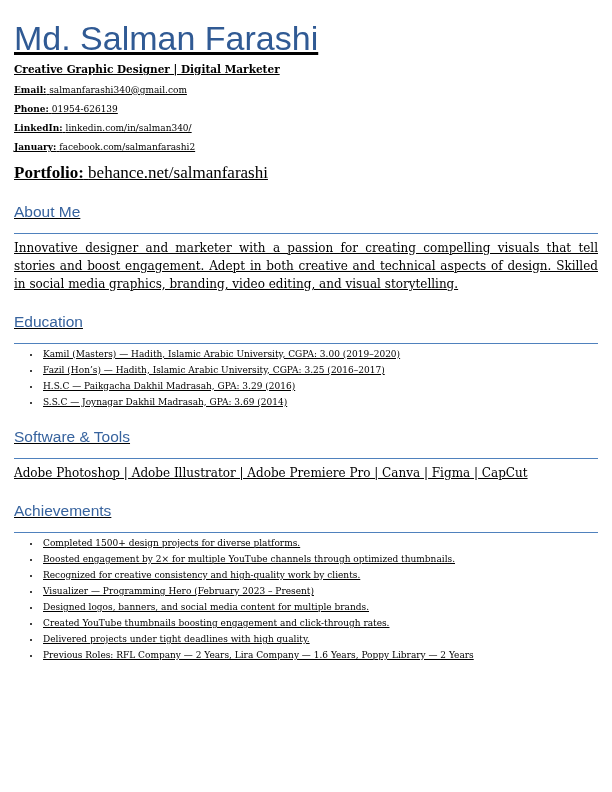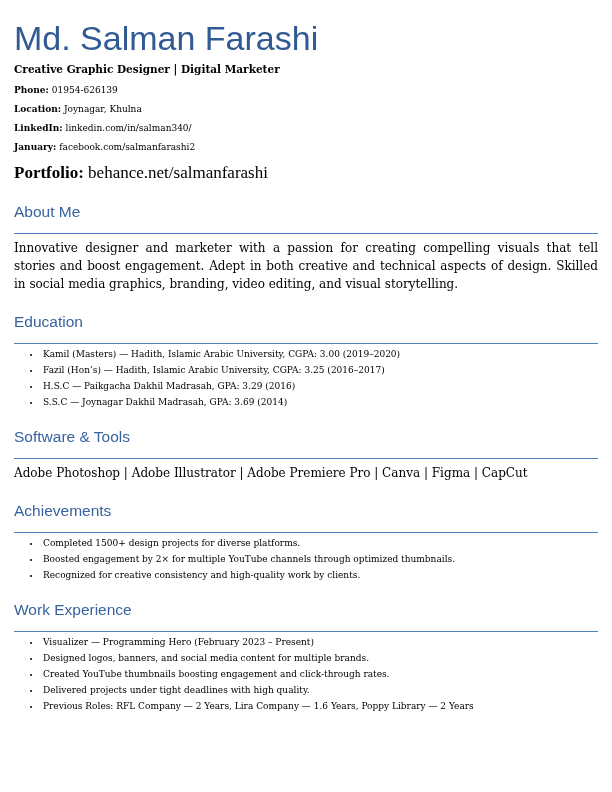--- a/index.html
+++ b/index.html
@@ -10,20 +10,21 @@
   .page {
     position: relative;
     width: 612px;
     height: 792px;
     box-sizing: border-box;
     padding: 20px 14px 0 14px;
     background: #ffffff;
     overflow: hidden;
     font-family: "DejaVu Serif", serif;
     color: #000000;
+    text-decoration: underline;
   }
   .name {
     font-family: "Liberation Sans", sans-serif;
     font-weight: normal;
     font-size: 34px;
     line-height: 1.06;
     color: var(--title, #305A94);
     margin: 0 0 7px 0;
   }
   .tagline {
@@ -76,26 +77,26 @@
 </style>
 </head>
 <body>
 
 <div class="page">
 
   <h1 class="name">Md. Salman Farashi</h1>
   <div class="tagline">Creative Graphic Designer | Digital Marketer</div>
 
   <p class="contact">
+    <span class="clabel">Email:</span>
+    <span class="cvalue">salmanfarashi340@gmail.com</span>
+  </p>
+  <p class="contact">
     <span class="clabel">Phone:</span>
     <span class="cvalue">01954-626139</span>
-  </p>
-  <p class="contact">
-    <span class="clabel">Location:</span>
-    <span class="cvalue">Joynagar, Khulna</span>
   </p>
   <p class="contact">
     <span class="clabel">LinkedIn:</span>
     <span class="cvalue">linkedin.com/in/salman340/</span>
   </p>
   <p class="contact">
     <span class="clabel">January:</span>
     <span class="cvalue">facebook.com/salmanfarashi2</span>
   </p>
   <p class="portfolio">
@@ -129,21 +130,20 @@
   <section>
     <h2 class="h">Achievements</h2>
     <ul class="bullets">
       <li>Completed 1500+ design projects for diverse platforms.</li>
       <li>Boosted engagement by 2× for multiple YouTube channels through optimized thumbnails.</li>
       <li>Recognized for creative consistency and high-quality work by clients.</li>
     </ul>
   </section>
 
   <section>
-    <h2 class="h">Work Experience</h2>
     <ul class="bullets">
       <li>Visualizer — Programming Hero (February 2023 – Present)</li>
       <li>Designed logos, banners, and social media content for multiple brands.</li>
       <li>Created YouTube thumbnails boosting engagement and click-through rates.</li>
       <li>Delivered projects under tight deadlines with high quality.</li>
       <li>Previous Roles: RFL Company — 2 Years, Lira Company — 1.6 Years, Poppy Library — 2 Years</li>
     </ul>
   </section>
 
 </div>

